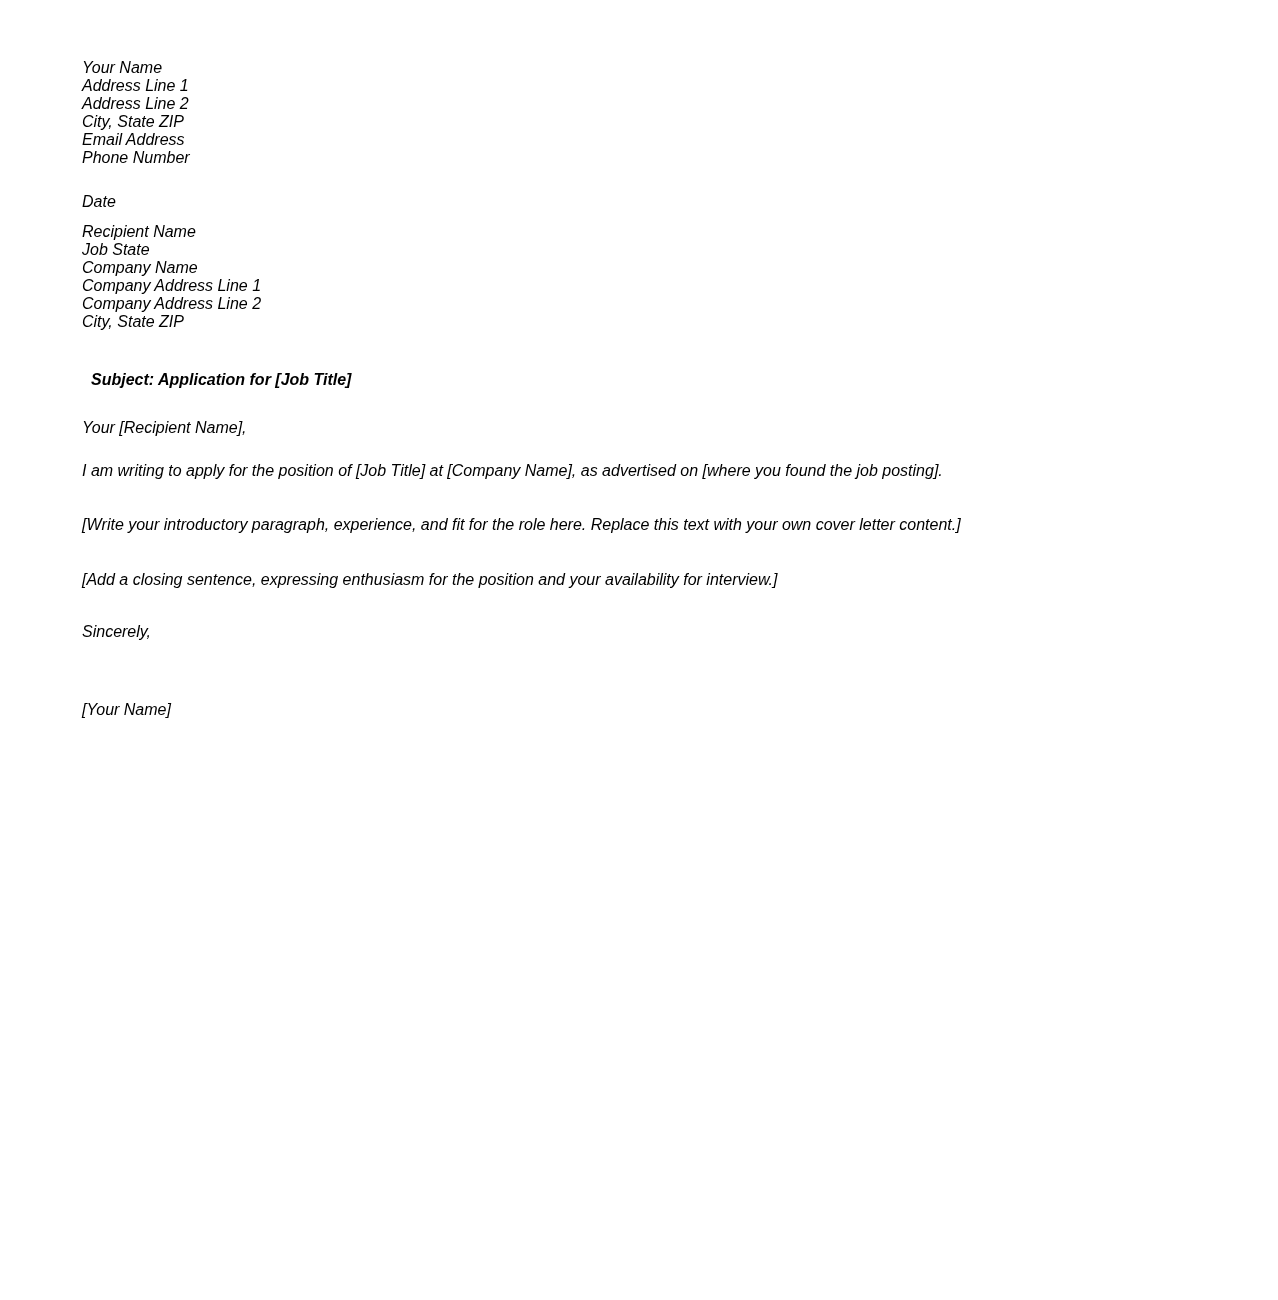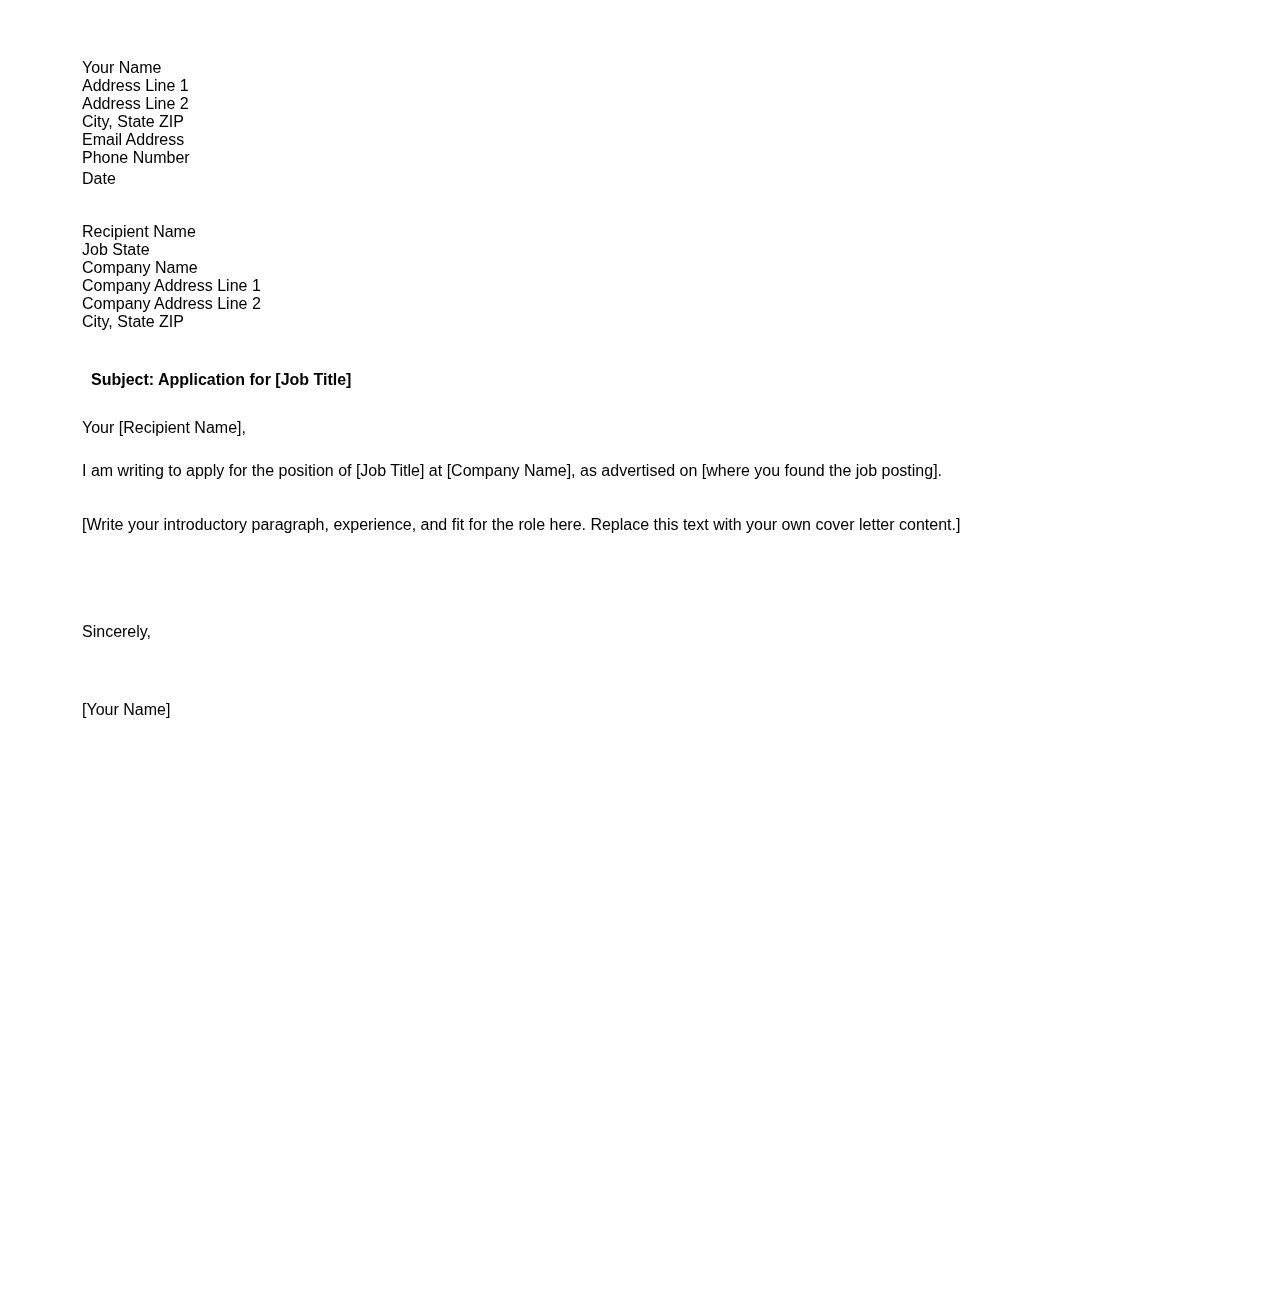--- a/index.html
+++ b/index.html
@@ -15,20 +15,21 @@
       font-size: 16px;
       color: #000000;
       overflow: hidden;
     }
     .page {
       position: absolute;
       left: 0;
       top: 0;
       width: 1278px;
       height: 1300px;
+      font-style: italic;
     }
     .blk {
       position: absolute;
       left: 82px;
       line-height: 18px;
       white-space: nowrap;
     }
     .blk .line {
       display: block;
       height: 18px;
@@ -45,37 +46,38 @@
 
   <div class="blk" style="top:59px;">
     <span class="line">Your Name</span>
     <span class="line">Address Line 1</span>
     <span class="line">Address Line 2</span>
     <span class="line">City, State ZIP</span>
     <span class="line">Email Address</span>
     <span class="line">Phone Number</span>
   </div>
 
-  <div class="blk" style="top:170px;text-align:center;">Date</div>
+  <div class="blk" style="top:193px;text-align:center;">Date</div>
 
   <div class="blk" style="top:223px;">
     <span class="line">Recipient Name</span>
     <span class="line">Job State</span>
     <span class="line">Company Name</span>
     <span class="line">Company Address Line 1</span>
     <span class="line">Company Address Line 2</span>
     <span class="line">City, State ZIP</span>
   </div>
 
   <div class="blk bold" style="top:371px;">Subject: Application for [Job Title]</div>
 
   <div class="blk" style="top:419px;">Your [Recipient Name],</div>
 
   <div class="blk" style="top:462px;">I am writing to apply for the position of [Job Title] at [Company Name], as advertised on [where you found the job posting].</div>
 
   <div class="blk" style="top:516px;">[Write your introductory paragraph, experience, and fit for the role here. Replace this text with your own cover letter content.]</div>
 
+  <div class="blk" style="top:571px;">[Add a closing sentence, expressing enthusiasm for the position and your availability for interview.]</div>
 
   <div class="blk" style="top:623px;">Sincerely,</div>
 
   <div class="blk" style="top:701px;">[Your Name]</div>
 
 </div>
 
 </body></html>

